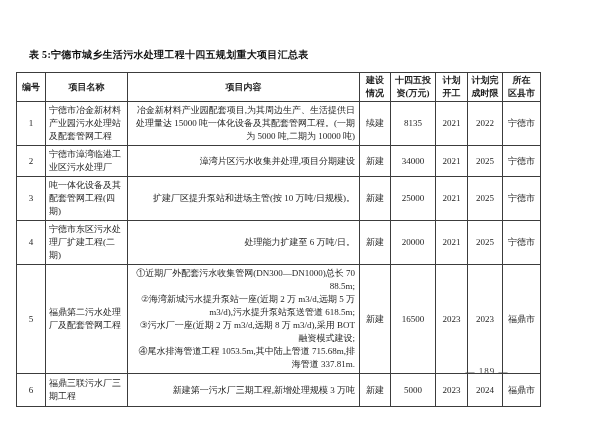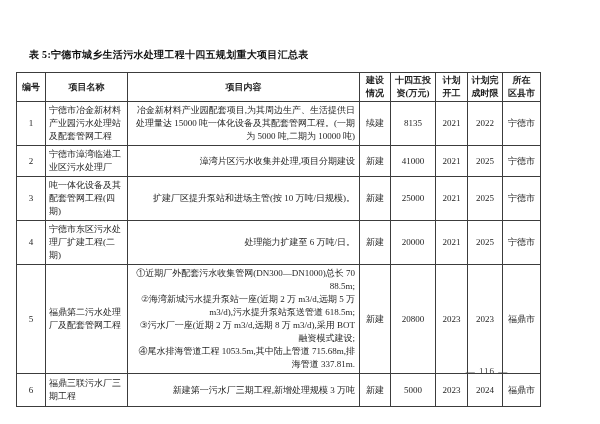--- a/index.html
+++ b/index.html
@@ -105,21 +105,21 @@
     <td class="c-invest">8135</td>
     <td class="c-start">2021</td>
     <td class="c-finish">2022</td>
     <td class="c-loc">宁德市</td>
   </tr>
       <tr>
     <td class="c-id">2</td>
     <td class="c-name">宁德市漳湾临港工业区污水处理厂</td>
     <td class="c-content">漳湾片区污水收集并处理,项目分期建设</td>
     <td class="c-status">新建</td>
-    <td class="c-invest">41000</td>
+    <td class="c-invest">34000</td>
     <td class="c-start">2021</td>
     <td class="c-finish">2025</td>
     <td class="c-loc">宁德市</td>
   </tr>
       <tr>
     <td class="c-id">3</td>
     <td class="c-name">吨一体化设备及其配套管网工程(四期)</td>
     <td class="c-content">扩建厂区提升泵站和进场主管(按 10 万吨/日规模)。</td>
     <td class="c-status">新建</td>
     <td class="c-invest">25000</td>
@@ -138,31 +138,31 @@
     <td class="c-loc">宁德市</td>
   </tr>
       <tr>
     <td class="c-id">5</td>
     <td class="c-name">福鼎第二污水处理厂及配套管网工程</td>
     <td class="c-content">①近期厂外配套污水收集管网(DN300—DN1000)总长 7088.5m;
 ②海湾新城污水提升泵站一座(近期 2 万 m3/d,远期 5 万 m3/d),污水提升泵站泵送管道 618.5m;
 ③污水厂一座(近期 2 万 m3/d,远期 8 万 m3/d),采用 BOT 融资模式建设;
 ④尾水排海管道工程 1053.5m,其中陆上管道 715.68m,排海管道 337.81m.</td>
     <td class="c-status">新建</td>
-    <td class="c-invest">20800</td>
+    <td class="c-invest">16500</td>
     <td class="c-start">2023</td>
     <td class="c-finish">2023</td>
     <td class="c-loc">福鼎市</td>
   </tr>
       <tr>
     <td class="c-id">6</td>
     <td class="c-name">福鼎三联污水厂三期工程</td>
     <td class="c-content">新建第一污水厂三期工程,新增处理规模 3 万吨</td>
     <td class="c-status">新建</td>
     <td class="c-invest">5000</td>
     <td class="c-start">2023</td>
     <td class="c-finish">2024</td>
     <td class="c-loc">福鼎市</td>
   </tr>
     </tbody>
 </table>
 
-<div class="page-number">— 116 —</div>
+<div class="page-number">— 189 —</div>
 
 </body></html>

